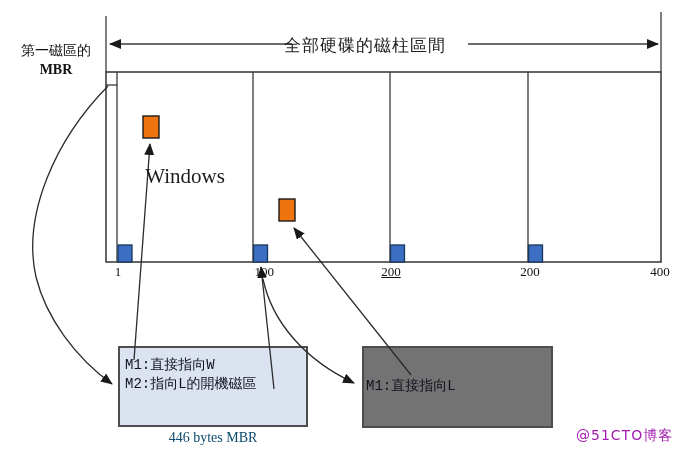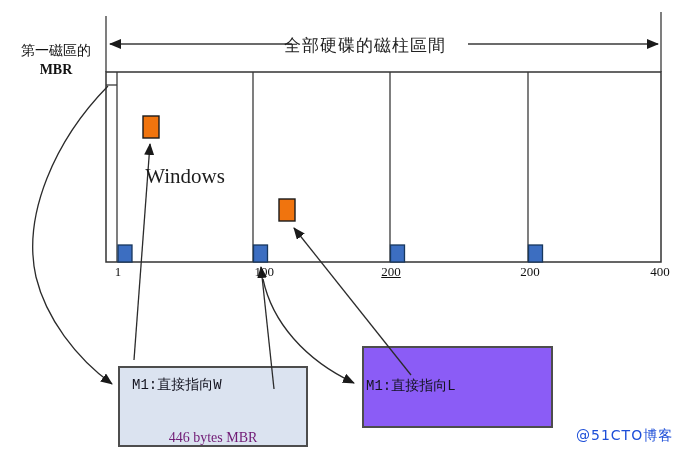--- a/index.html
+++ b/index.html
@@ -9,38 +9,39 @@
   .center{text-align:center;}
   #left-label{left:6px;top:40px;width:100px;text-align:center;font-size:14px;line-height:20px;color:#111;}
   #left-label .mbr{font-weight:bold;font-family:"Liberation Serif",serif;font-size:14px;}
   #span-label{left:275px;top:34px;width:180px;font-size:17px;letter-spacing:1px;color:#222;}
   .os-label{font-family:"Liberation Serif","DejaVu Serif",serif;font-size:21px;color:#1c1c1c;}
   #windows-label{left:140px;top:152px;width:90px;margin-top:12px;}
   #linux-label{left:286px;top:152px;width:70px;}
   .tick{font-family:"Liberation Serif","DejaVu Serif",serif;font-size:13px;color:#111;width:44px;text-align:center;top:264px;}
   .mbox{position:absolute;box-sizing:border-box;border:2px solid #4d4d4d;
         font-family:"Liberation Mono","DejaVu Sans Mono",monospace;font-size:14px;color:#13131f;}
-  #left-box{left:118px;top:346px;width:190px;height:81px;padding:8px 0 0 12px;line-height:19px;margin-top:20px;}
+  #left-box{left:118px;top:346px;width:190px;height:81px;padding:8px 0 0 5px;line-height:19px;}
   #right-box{left:362px;top:346px;width:191px;height:82px;padding:29px 0 0 2px;line-height:19px;}
-  #caption-446{left:118px;top:430px;width:190px;font-family:"Liberation Serif","DejaVu Serif",serif;font-size:14px;color:#701a75;}
-  #watermark{left:576px;top:427px;font-size:14px;color:#1d4ed8;letter-spacing:1px;}
+  #caption-446{left:118px;top:430px;width:190px;font-family:"Liberation Serif","DejaVu Serif",serif;font-size:14px;color:#0c4a6e;}
+  #watermark{left:576px;top:427px;font-size:14px;color:#a21caf;letter-spacing:1px;}
   svg{position:absolute;left:0;top:0;pointer-events:none;}
   .ln{stroke:#3a3a3a;stroke-width:1.3;fill:none;}
   .box-edge{stroke:#333333;stroke-width:1.5;fill:#ffffff;}
   .arrow{stroke:#2b2b2b;stroke-width:1.3;fill:none;}
 </style>
 </head>
 <body>
 
 <div id="stage">
 
   <div class="mbox" id="left-box" style="background-color: rgb(219, 227, 240);">
     <div>M1:直接指向W</div>
+    <div>M2:指向L的開機磁區</div>
   </div>
-  <div class="mbox" id="right-box" style="background-color: #8b5cf6;">
+  <div class="mbox" id="right-box" style="background-color: #737373;">
     <div>M1:直接指向L</div>
   </div>
 
   <svg width="674" height="453" viewBox="0 0 674 453">
     <defs>
       <marker id="ah" markerWidth="14" markerHeight="12" refX="11" refY="5" orient="auto" markerUnits="userSpaceOnUse">
         <path d="M0,0 L12,5 L0,10 z" fill="#1a1a1a"></path>
       </marker>
     </defs>
 

